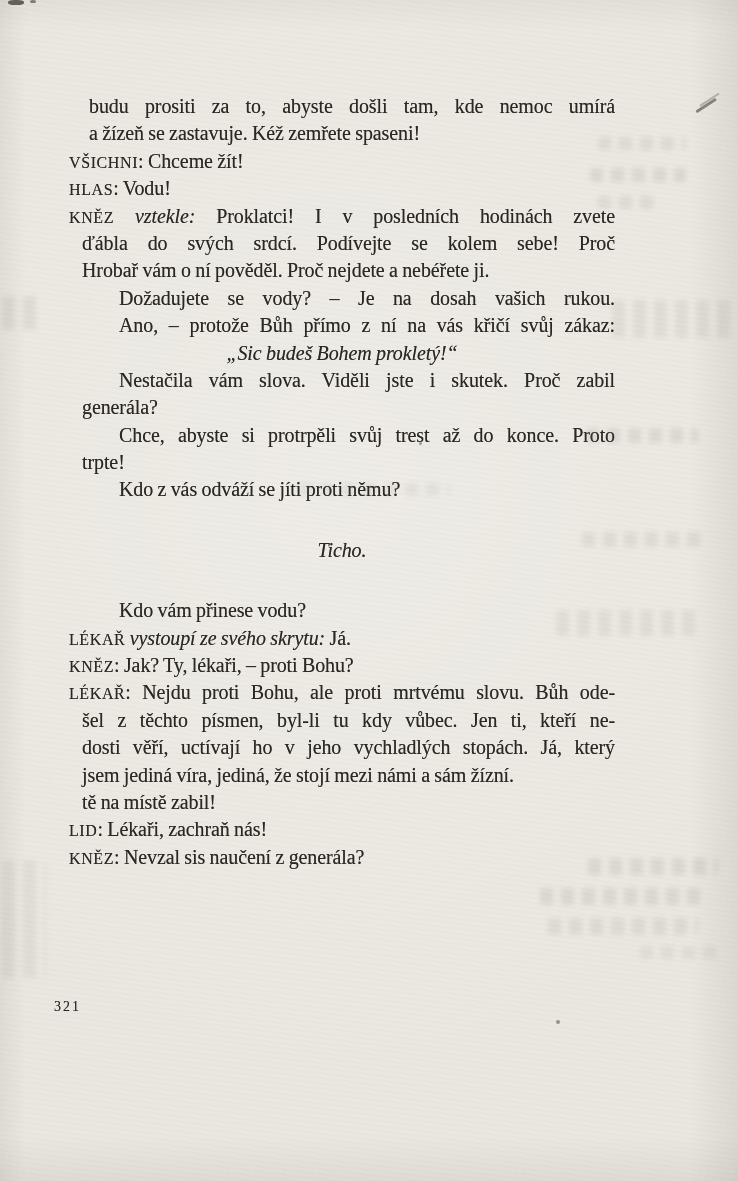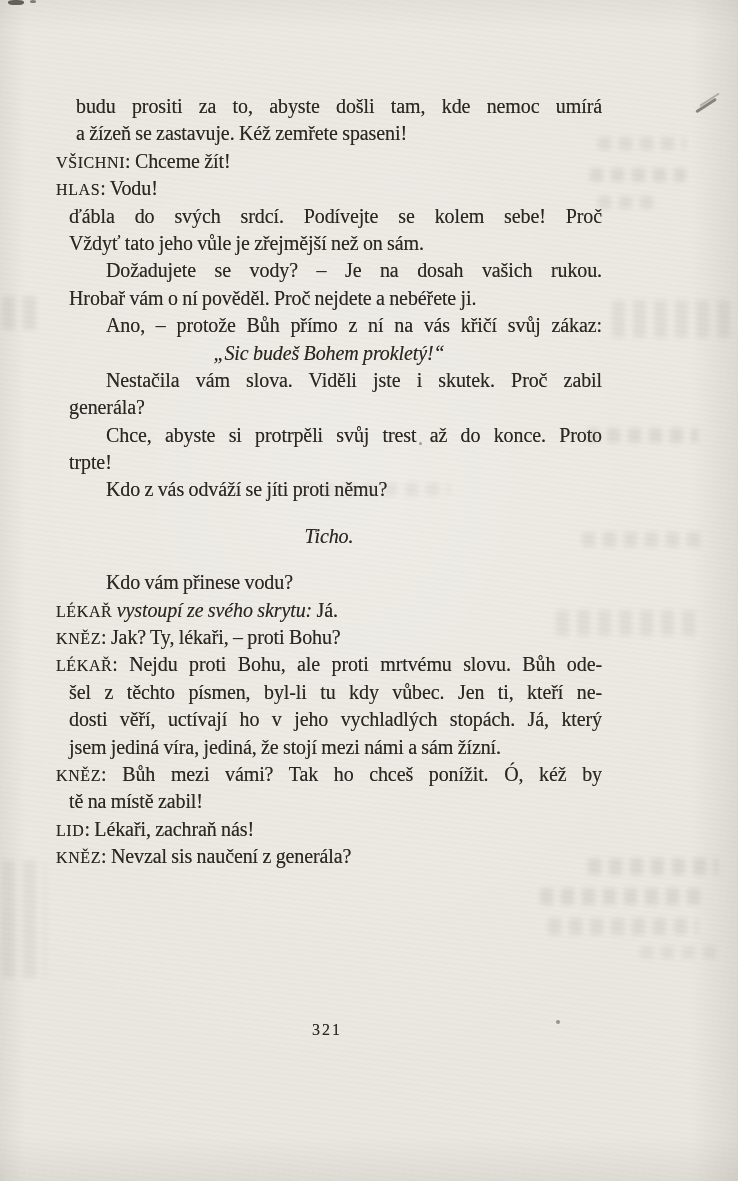--- a/index.html
+++ b/index.html
@@ -18,37 +18,37 @@
     background:
       repeating-linear-gradient(7deg, rgba(0,0,0,0.012) 0 2px, rgba(0,0,0,0) 2px 5px),
       repeating-linear-gradient(97deg, rgba(255,255,255,0.015) 0 3px, rgba(0,0,0,0) 3px 7px),
       radial-gradient(120% 90% at 45% 40%, rgba(255,255,255,0.22), rgba(255,255,255,0) 60%),
       linear-gradient(90deg, rgba(120,113,100,0.10), rgba(0,0,0,0) 26px),
       linear-gradient(270deg, rgba(120,113,100,0.13), rgba(0,0,0,0) 48px),
       linear-gradient(0deg, rgba(120,113,100,0.10), rgba(0,0,0,0) 44px),
       linear-gradient(180deg, rgba(120,113,100,0.07), rgba(0,0,0,0) 30px);
   }
   .text-col{
-    position:absolute;left:56px;top:93px;width:546px;
+    position:absolute;left:69px;top:93px;width:546px;
     font-size:20px;line-height:27.4px;color:var(--ink);
     letter-spacing:-0.1px;word-spacing:-0.5px;
     text-shadow:0 0 0.5px rgba(43,39,35,0.55);
   }
   .ln{height:27.4px;white-space:nowrap;}
   .j{text-align:justify;text-align-last:justify;}
   .hang{margin-left:20px;}
   .ro{margin-left:13px;}     
   .pi{margin-left:50px;}     
   .ctr{text-align:center;font-style:italic;}
-  .gap{margin-top:19px;}
+  .gap{margin-top:33px;}
   .it{font-style:italic;}
   .sc{font-size:16px;letter-spacing:0.6px;margin-top:34px;}
   .pageno{
-    position:absolute;left:54px;top:1021px;width:546px;
-    text-align:center;font-size:16px;letter-spacing:2px;color:var(--ink);
+    position:absolute;left:54px;top:999px;width:546px;
+    text-align:left;font-size:14px;letter-spacing:2px;color:var(--ink);
     text-shadow:0 0 0.5px rgba(43,39,35,0.5);
   }
   
   .ghost{
     position:absolute;pointer-events:none;border-radius:3px;
     background:repeating-linear-gradient(90deg,#6f6a60 0 13px,rgba(0,0,0,0) 13px 21px);
     filter:blur(2.6px);
   }
   .speck{position:absolute;pointer-events:none;border-radius:50%;}
   .penmark{
@@ -63,46 +63,45 @@
 
 <div class="paper-texture"></div>
 
 <div class="text-col">
   <div class="ln hang j">budu prositi za to, abyste došli tam, kde nemoc umírá</div>
   <div class="ln hang">a žízeň se zastavuje. Kéž zemřete spaseni!</div>
 
   <div class="ln"><span class="sc">VŠICHNI</span><span>: Chceme žít!</span></div>
   <div class="ln"><span class="sc">HLAS</span><span>: Vodu!</span></div>
 
+  <div class="ln j"><span class="sc">KNĚZ</span><span class="it"> vztekle:</span><span> Proklatci! I v posledních hodinách zvete</span></div>
 
   <div class="ln ro j">ďábla do svých srdcí. Podívejte se kolem sebe! Proč</div>
-  <div class="ln ro">Vždyť tato jeho vůle je zřejmější než on sám.</div>
+  <div class="ln ro">Hrobař vám o ní pověděl. Proč nejdete a nebéřete ji.</div>
   <div class="ln pi j">Dožadujete se vody? – Je na dosah vašich rukou.</div>
-  <div class="ln ro">Hrobař vám o ní pověděl. Proč nejdete a nebéřete ji.</div>
   <div class="ln pi j">Ano, – protože Bůh přímo z ní na vás křičí svůj zákaz:</div>
   <div class="ln ctr">„Sic budeš Bohem prokletý!“</div>
   <div class="ln pi j">Nestačila vám slova. Viděli jste i skutek. Proč zabil</div>
   <div class="ln ro">generála?</div>
   <div class="ln pi j">Chce, abyste si protrpěli svůj trest až do konce. Proto</div>
   <div class="ln ro">trpte!</div>
   <div class="ln pi">Kdo z vás odváží se jíti proti němu?</div>
 
   <div class="ln ctr it gap">Ticho.</div>
 
   <div class="ln pi gap">Kdo vám přinese vodu?</div>
 
   <div class="ln"><span class="sc">LÉKAŘ</span><span class="it"> vystoupí ze svého skrytu:</span><span> Já.</span></div>
   <div class="ln"><span class="sc">KNĚZ</span><span>: Jak? Ty, lékaři, – proti Bohu?</span></div>
   <div class="ln j"><span class="sc">LÉKAŘ</span><span>: Nejdu proti Bohu, ale proti mrtvému slovu. Bůh ode-</span></div>
 
   <div class="ln ro j">šel z těchto písmen, byl-li tu kdy vůbec. Jen ti, kteří ne-</div>
   <div class="ln ro j">dosti věří, uctívají ho v jeho vychladlých stopách. Já, který</div>
   <div class="ln ro">jsem jediná víra, jediná, že stojí mezi námi a sám žízní.</div>
 
-  <div class="ln j"><span class="sc">KNĚZ</span><span>: Bůh mezi vámi? Tak ho chceš ponížit. Ó, kéž by</span></div>
   <div class="ln ro">tě na místě zabil!</div>
   <div class="ln"><span class="sc">LID</span><span>: Lékaři, zachraň nás!</span></div>
   <div class="ln"><span class="sc">KNĚZ</span><span>: Nevzal sis naučení z generála?</span></div>
 </div>
 
 <div class="pageno">321</div>
 
 <div class="ghost" style="left:598px;top:137px;width:88px;height:13px;opacity:.10"></div>
 <div class="ghost" style="left:590px;top:168px;width:96px;height:14px;opacity:.12"></div>
 <div class="ghost" style="left:598px;top:196px;width:60px;height:13px;opacity:.10"></div>

